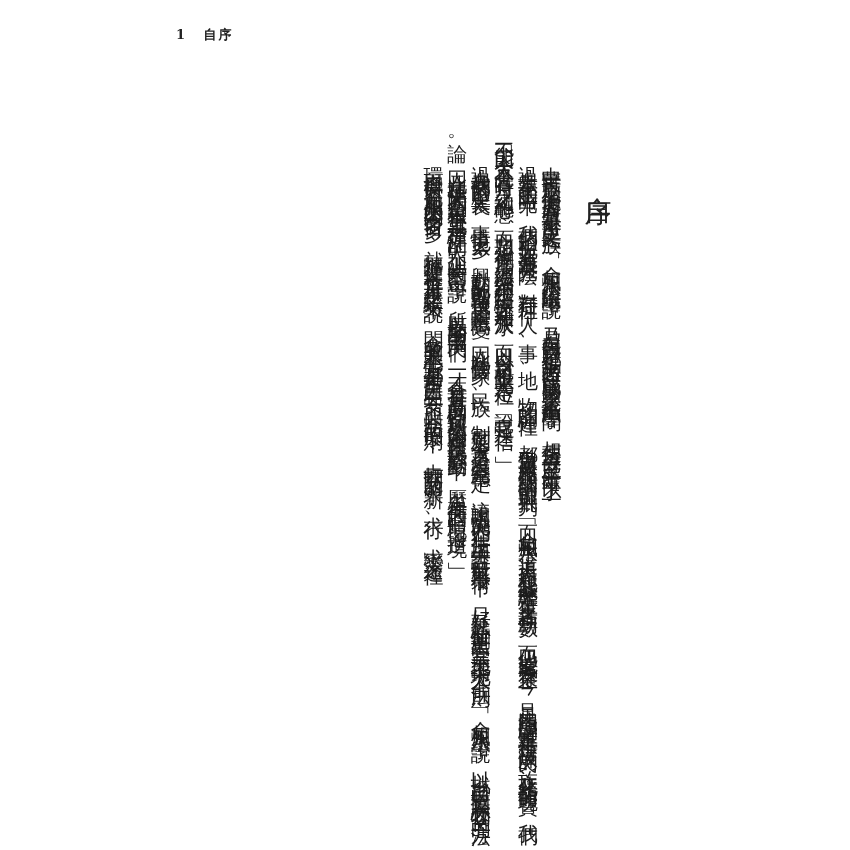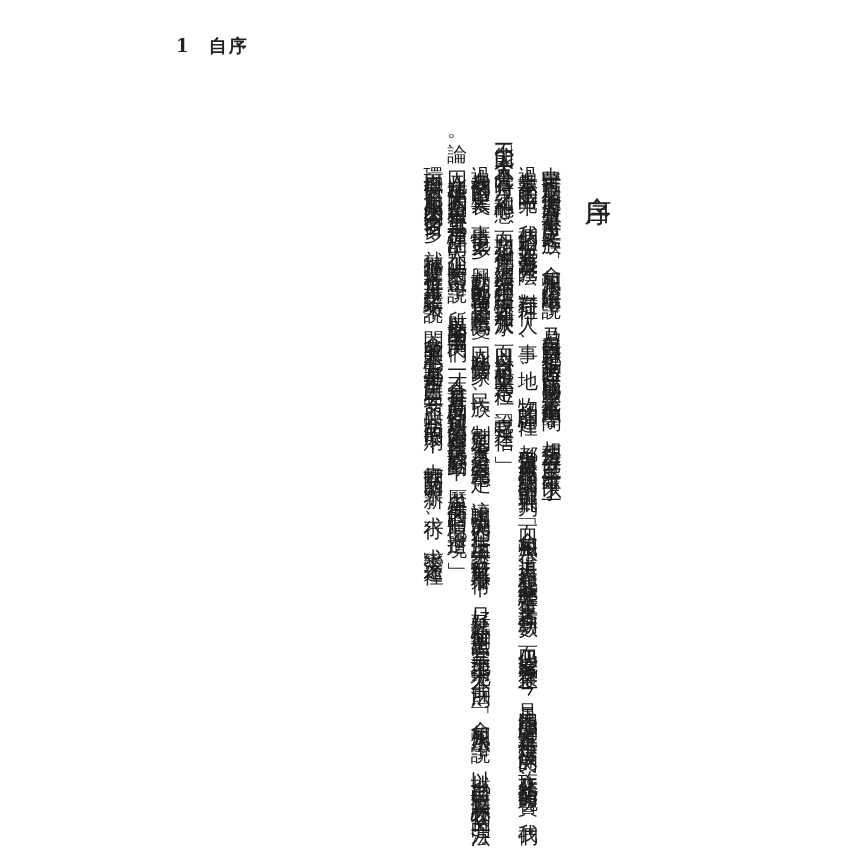--- a/index.html
+++ b/index.html
@@ -1,18 +1,18 @@
 <!DOCTYPE html>
 <html><head>
 <meta charset="utf-8">
 <style>
   html, body { margin:0; padding:0; }
   body { width:850px; height:850px; background:#ffffff; position:relative; overflow:hidden;
          font-family: "DejaVu Serif", "Liberation Serif", serif; color:#1a1a1a; }
-  .header { position:absolute; left:176px; top:34px; font-size:18px; font-weight:bold; letter-spacing:2px; color:#222; }
+  .header { position:absolute; left:176px; top:26px; font-size:13px; font-weight:bold; letter-spacing:2px; color:#222; }
   .header .num { margin-right:10px; }
   .title { position:absolute; left:584px; top:176px; width:30px; font-size:27px; line-height:32px;
            writing-mode: vertical-rl; font-family:"DejaVu Sans", sans-serif; color:#222; }
   .body-text { position:absolute; right:287px; top:127px; height:690px;
                writing-mode: vertical-rl; font-size:20px; line-height:23.6px; letter-spacing:3.75px;
                color:#1c1c1c; }
   .body-text p { margin:0; }
   .indent { text-indent: 1.2em; }
 </style>
 </head>

